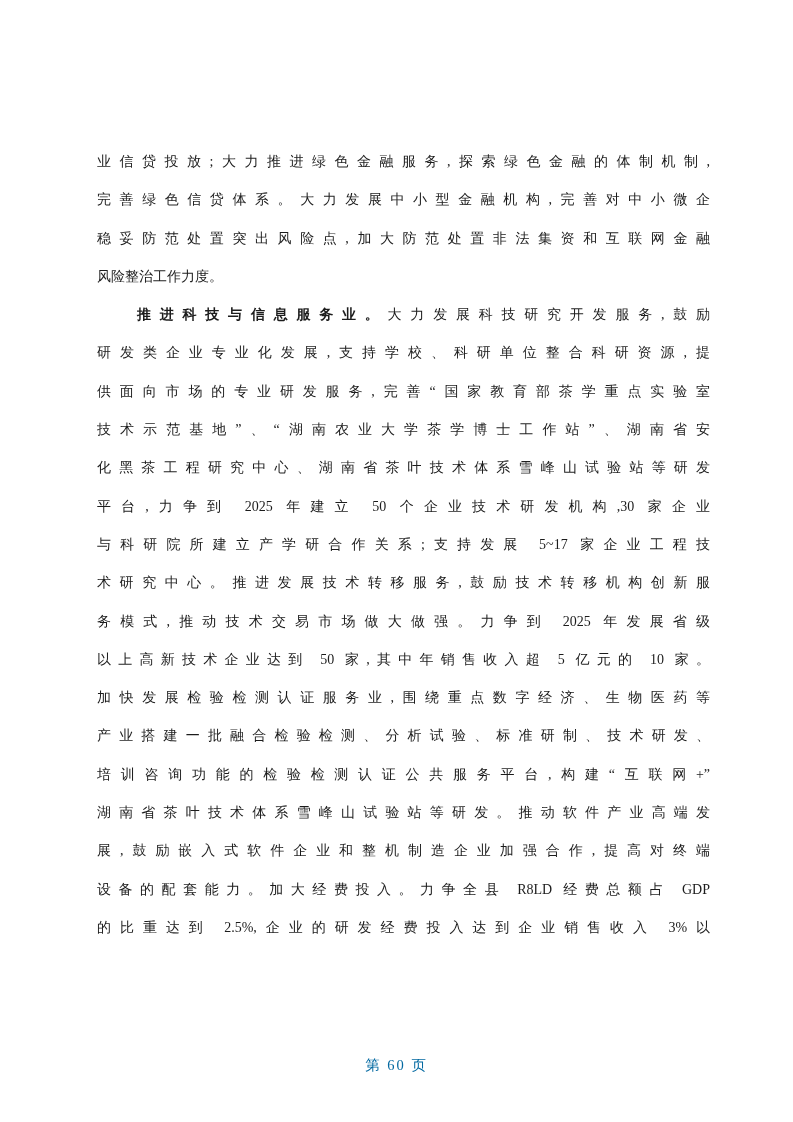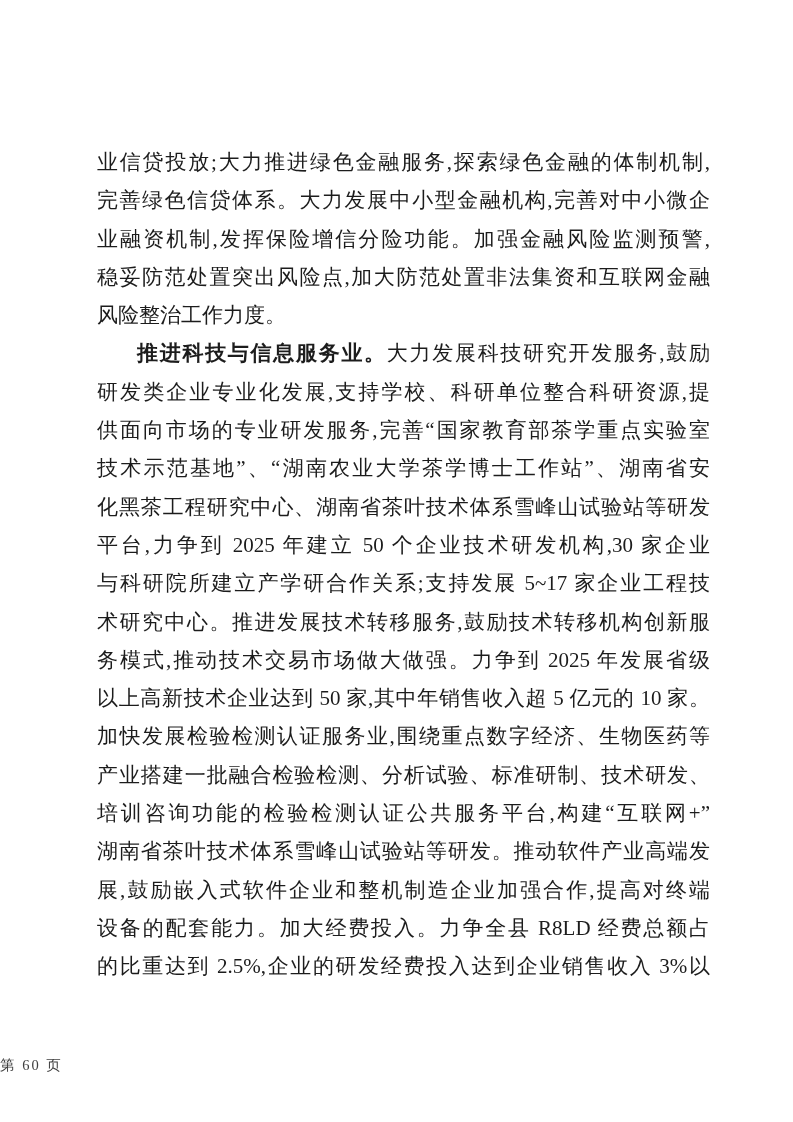--- a/index.html
+++ b/index.html
@@ -16,21 +16,21 @@
     font-family: "Liberation Serif", "DejaVu Serif", serif;
     color: #1c1c1c;
   }
   .text-block {
     position: absolute;
     left: 97px;
     top: 143px;
     width: 613px;
   }
   .line {
-    font-size: 21px;
+    font-size: 14px;
     line-height: 38.3px;
     height: 38.3px;
     overflow: hidden;
     text-align: justify;
     text-align-last: justify;
     color: #1c1c1c;
   }
   .line.no-justify {
     text-align: center;
     text-align-last: left;
@@ -40,35 +40,35 @@
   }
   .line .bold-lead {
     font-weight: bold;
   }
   .footer {
     position: absolute;
     left: 0;
     right: 0;
     top: 1053px;
     height: 24px;
+    text-align: center;
     font-size: 14.5px;
     line-height: 24px;
-    color: #404040;
+    color: #0369a1;
     letter-spacing: 2px;
   }
 </style>
 </head>
 <body>
 
 <div class="page">
   <div class="text-block">
 
   <div class="line"><span>业信贷投放;大力推进绿色金融服务,探索绿色金融的体制机制,</span></div>
       <div class="line"><span>完善绿色信贷体系。大力发展中小型金融机构,完善对中小微企</span></div>
-      <div class="line"><span>业融资机制,发挥保险增信分险功能。加强金融风险监测预警,</span></div>
       <div class="line"><span>稳妥防范处置突出风险点,加大防范处置非法集资和互联网金融</span></div>
       <div class="line no-justify"><span>风险整治工作力度。</span></div>
       <div class="line indent"><span class="bold-lead">推进科技与信息服务业。</span><span>大力发展科技研究开发服务,鼓励</span></div>
       <div class="line"><span>研发类企业专业化发展,支持学校、科研单位整合科研资源,提</span></div>
       <div class="line"><span>供面向市场的专业研发服务,完善“国家教育部茶学重点实验室</span></div>
       <div class="line"><span>技术示范基地”、“湖南农业大学茶学博士工作站”、湖南省安</span></div>
       <div class="line"><span>化黑茶工程研究中心、湖南省茶叶技术体系雪峰山试验站等研发</span></div>
       <div class="line"><span>平台,力争到 2025 年建立 50 个企业技术研发机构,30 家企业</span></div>
       <div class="line"><span>与科研院所建立产学研合作关系;支持发展 5~17 家企业工程技</span></div>
       <div class="line"><span>术研究中心。推进发展技术转移服务,鼓励技术转移机构创新服</span></div>

